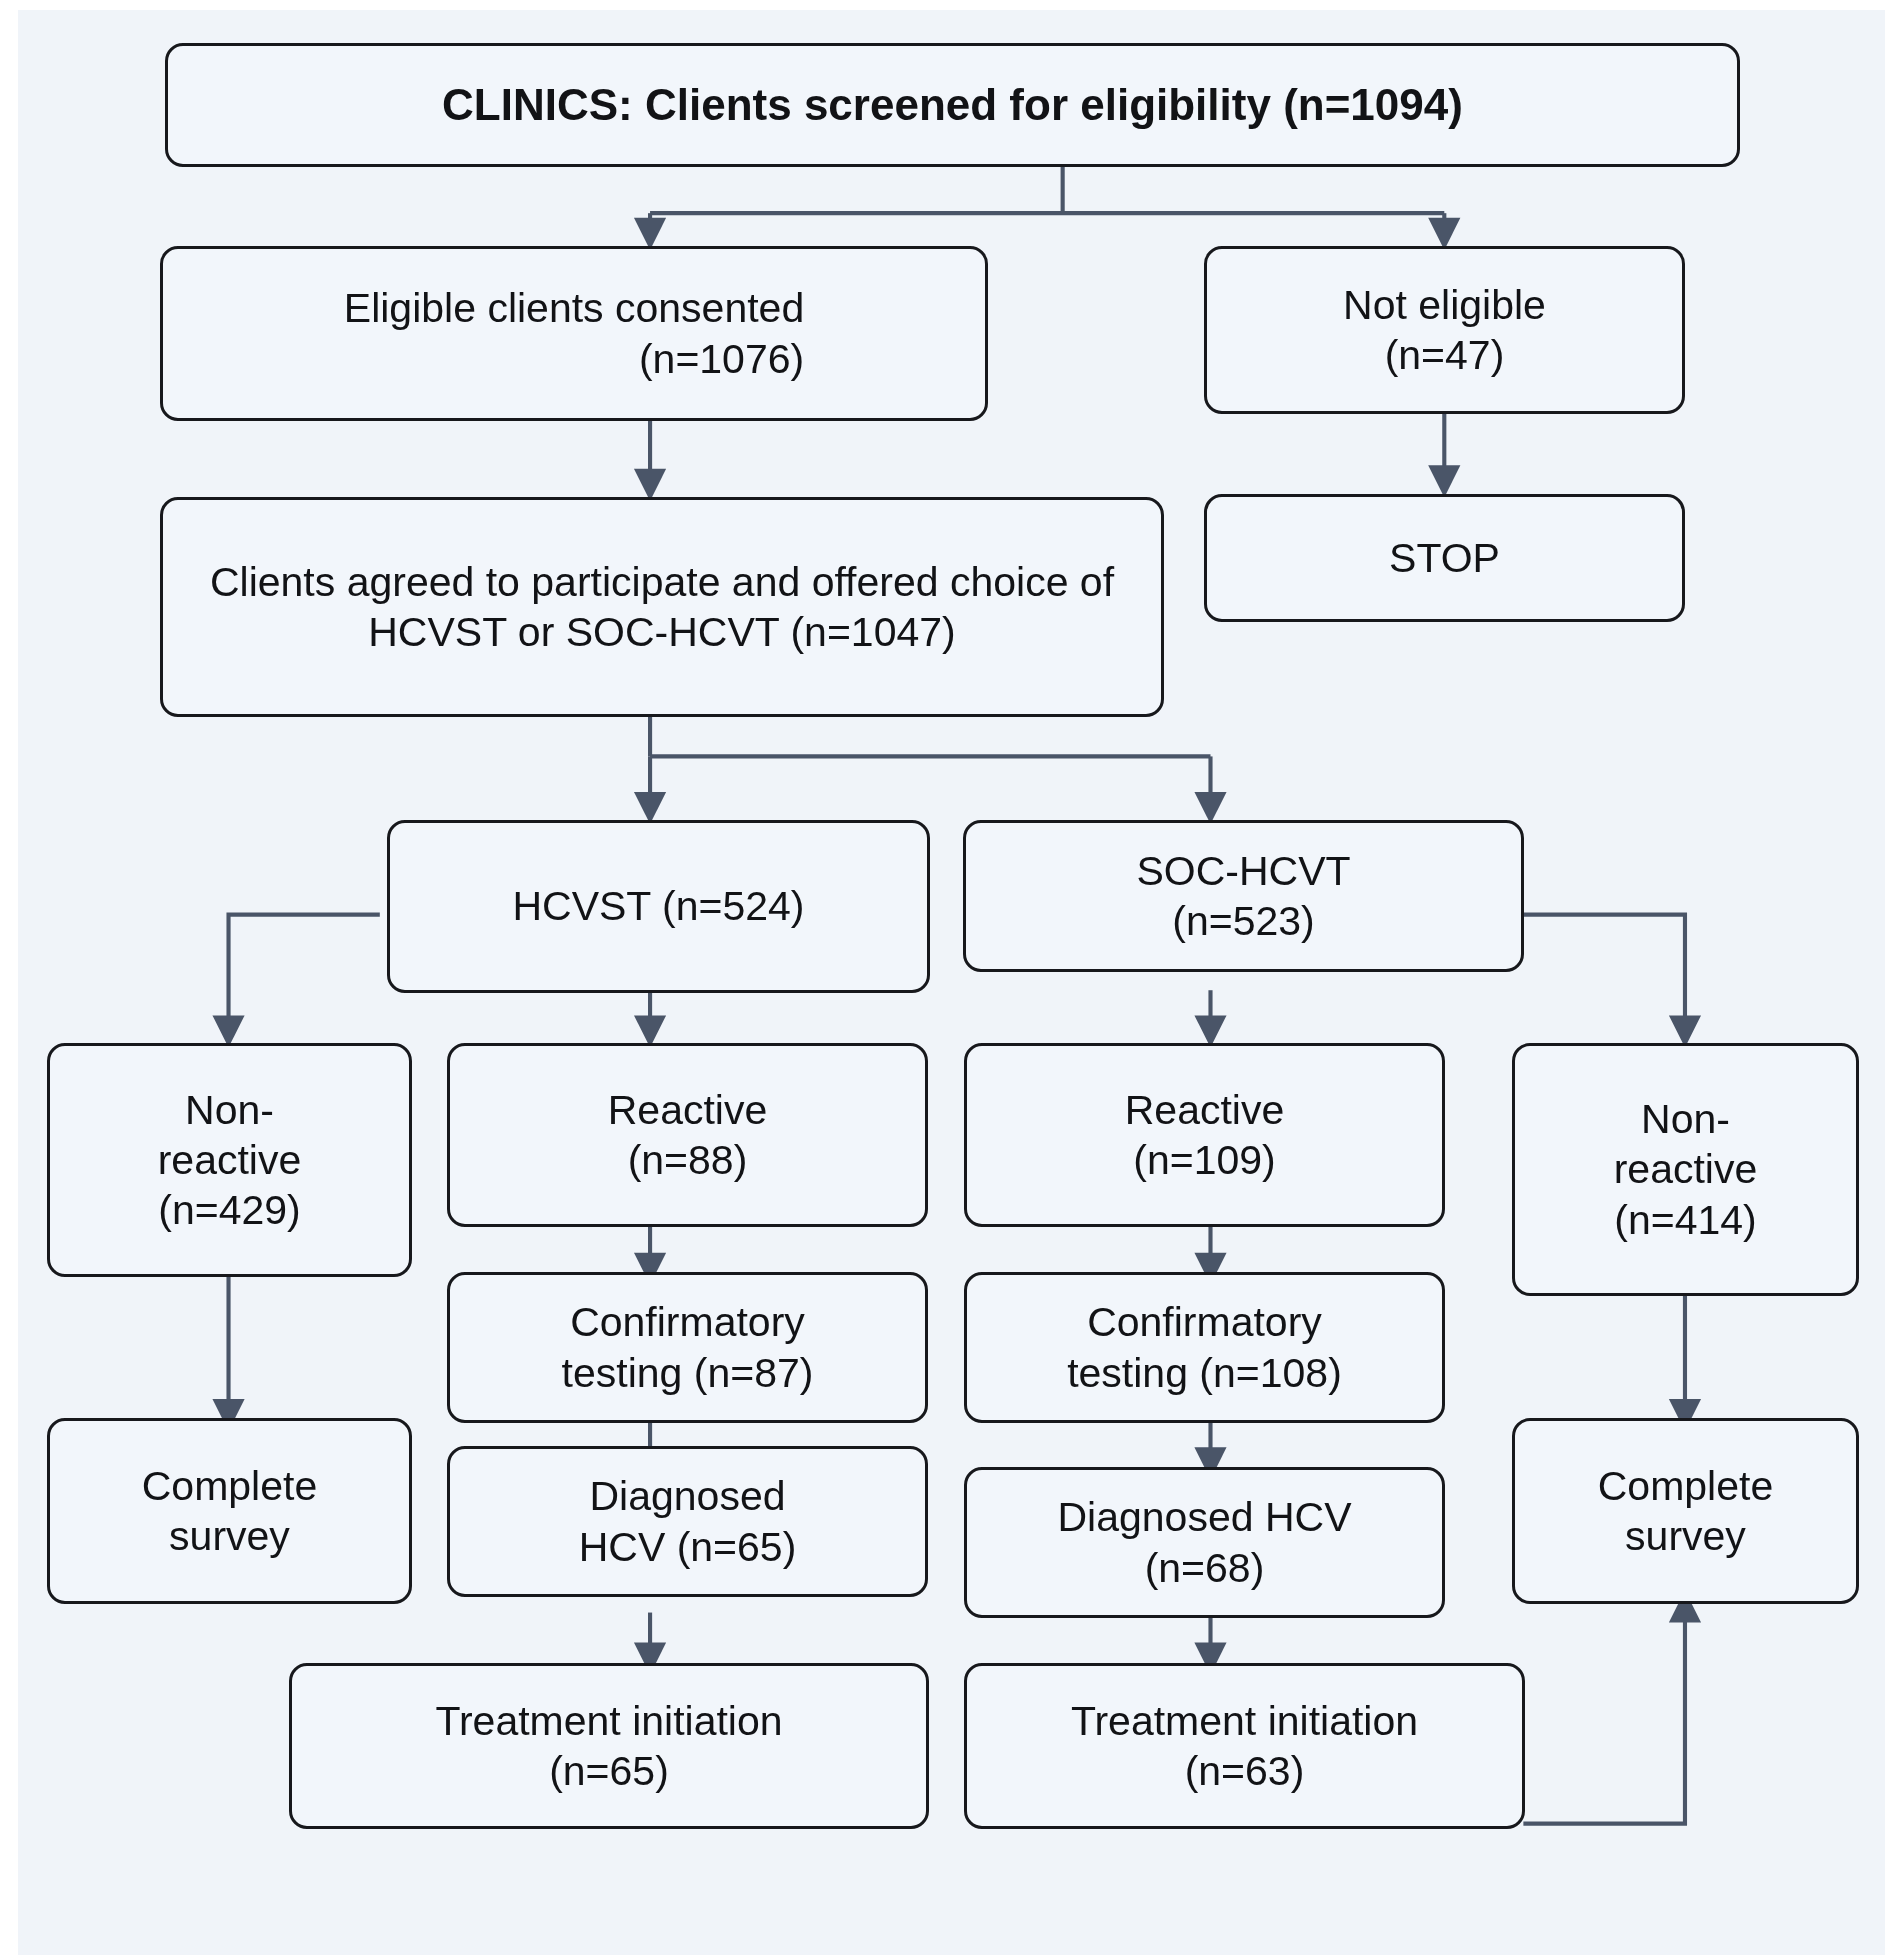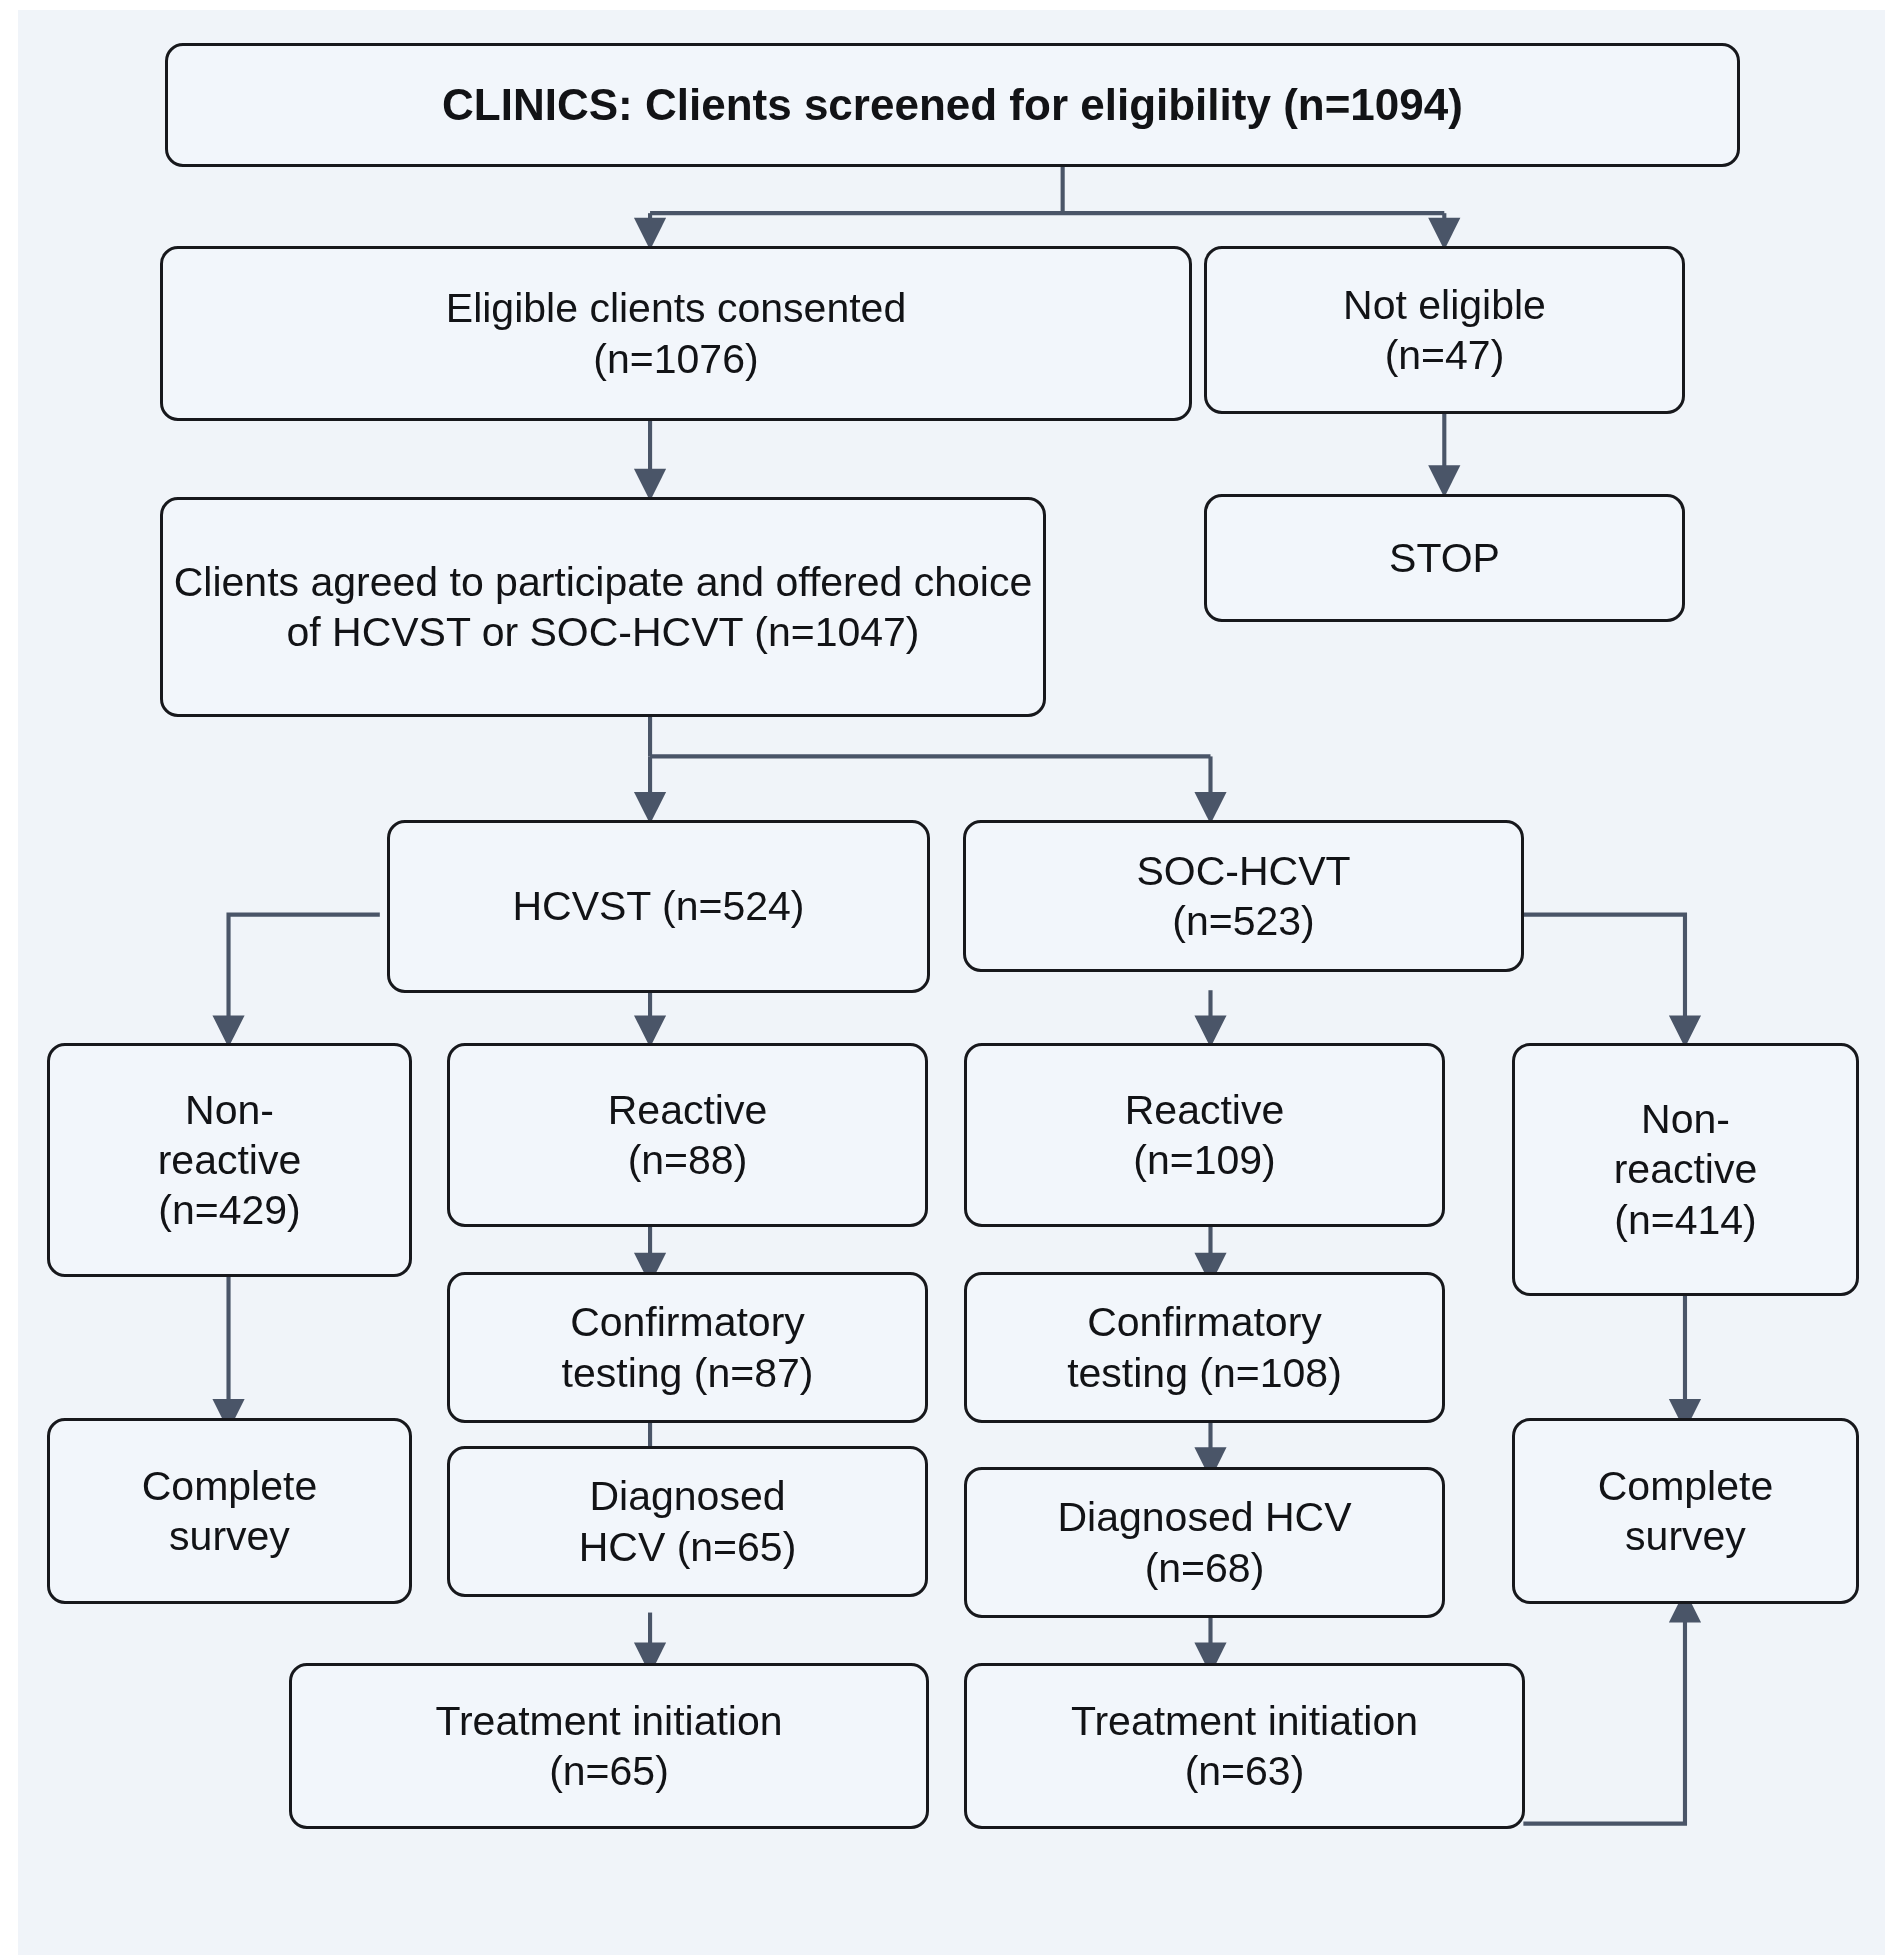--- a/index.html
+++ b/index.html
@@ -91,30 +91,30 @@
       <path d="M2450,1880 L2450,2058" marker-end="url(#ah)"></path>
 
       <path d="M2215,2652 L2450,2652 L2450,2336" marker-end="url(#ah)"></path>
     </g>
   </svg>
 
   <div class="node bold" style="left:165px;top:43px;width:1575px;height:124px;">
     <span>CLINICS: Clients screened for eligibility (n=1094)</span>
   </div>
 
-  <div class="node" style="left:160px;top:246px;width:1032px;height:175px;">
+  <div class="node" style="left:160px;top:246px;width:828px;height:175px;text-align:right;">
     <span>Eligible clients consented
 (n=1076)</span>
   </div>
   <div class="node" style="left:1204px;top:246px;width:481px;height:168px;">
     <span>Not eligible
 (n=47)</span>
   </div>
 
-  <div class="node" style="left:160px;top:497px;width:886px;height:220px;">
+  <div class="node" style="left:160px;top:497px;width:1004px;height:220px;">
     <span>Clients agreed to participate and offered choice of HCVST or SOC-HCVT (n=1047)</span>
   </div>
   <div class="node" style="left:1204px;top:494px;width:481px;height:128px;">
     <span>STOP</span>
   </div>
 
   <div class="node" style="left:387px;top:820px;width:543px;height:173px;justify-content:center;">
     <span>HCVST (n=524)</span>
   </div>
   <div class="node" style="left:963px;top:820px;width:561px;height:152px;">

